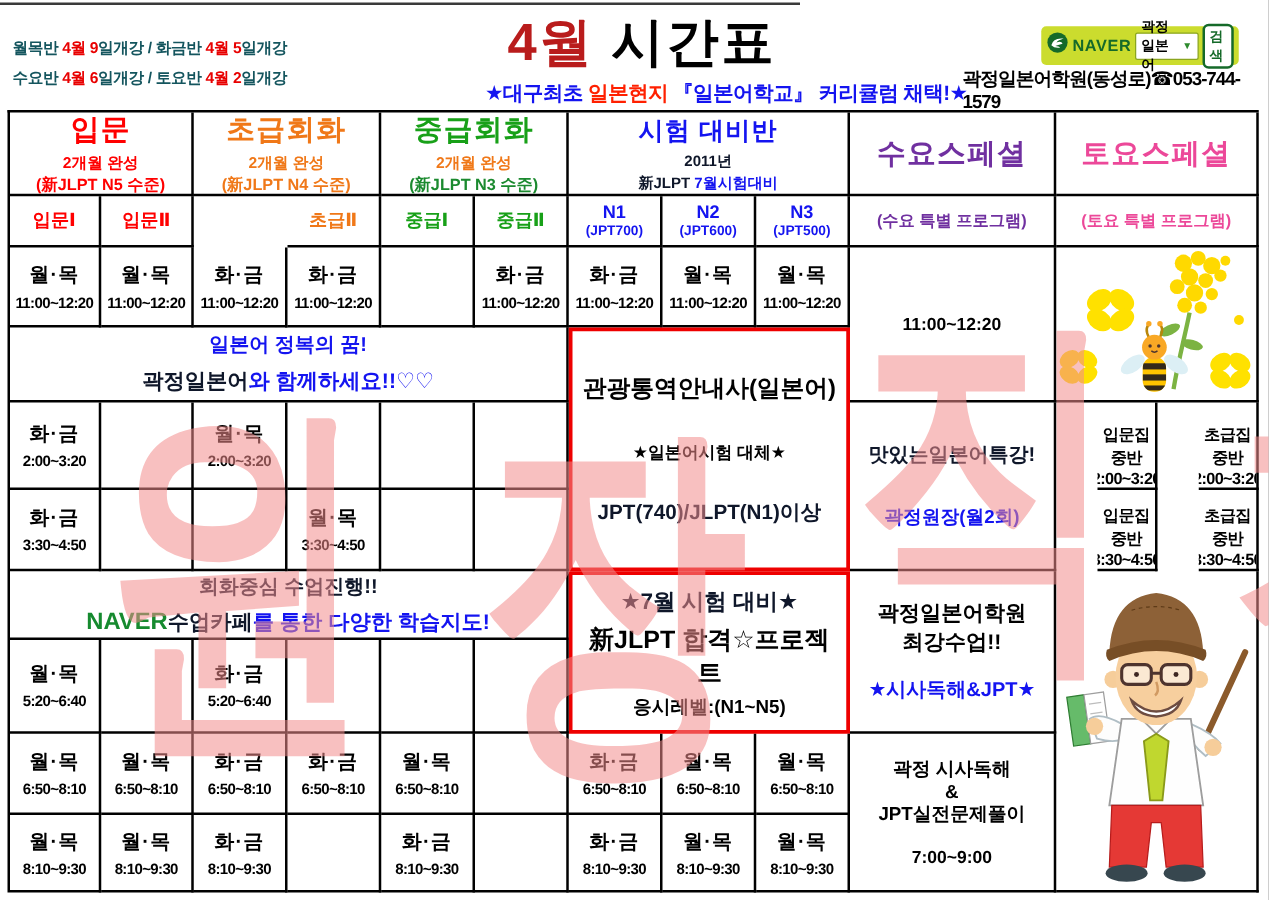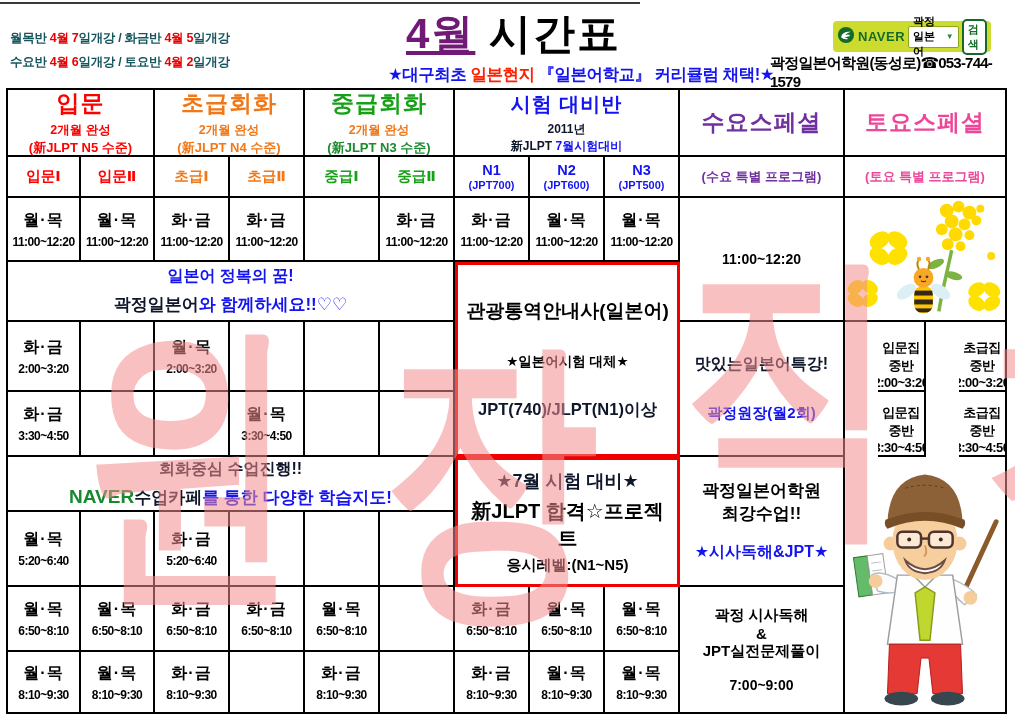--- a/index.html
+++ b/index.html
@@ -5,21 +5,21 @@
   html,body{margin:0;padding:0;background:#888;}
   .sheet{position:relative;width:1015px;height:720px;background:#fff;overflow:hidden;
          font-family:"Liberation Sans","DejaVu Sans",sans-serif;font-weight:bold;color:#000;}
   .topline{position:absolute;left:0;top:2px;width:640px;border-top:2px solid #3a3a3a;}
 
   
   .notes{position:absolute;left:10px;top:26px;font-size:12.5px;line-height:1.95;color:#14555e;letter-spacing:-0.3px;}
   .notes .r{color:#e80000;}
   .titlebox{position:absolute;left:388px;top:6px;white-space:nowrap;}
   .t-line{font-size:42px;font-weight:900;letter-spacing:2px;margin-left:18px;}
-  .t-month{color:#701a75;text-decoration:underline;}
+  .t-month{color:#b91c1c;}
   .t-rest{color:#000;}
   .subtitle{font-size:16.5px;margin-top:2px;color:#1414f0;letter-spacing:-0.5px;}
   .subtitle .r{color:#ff2000;}
   .naver{position:absolute;left:833px;top:21px;width:158px;height:31px;background:#cbdc2e;border-radius:4px;
          display:flex;align-items:center;gap:3px;padding:0 4px;box-sizing:border-box;}
   .nv-brand{color:#156a29;font-size:13px;font-weight:900;letter-spacing:0.5px;}
   .nv-box{background:#fff;border:1px solid #8aa51e;border-radius:2px;height:20px;display:flex;align-items:center;
           gap:4px;padding:0 4px;font-size:11px;}
   .nv-tri{color:#2e8b2e;font-size:8px;}
   .nv-btn{background:#fff;border:2px solid #156a29;border-radius:5px;color:#156a29;font-size:11px;
@@ -68,21 +68,21 @@
   .wm .w3{transform:translateY(-25px) scaleX(.72);}
   .wm .w4{transform:translateY(40px) scaleX(.72);}
 </style>
 </head>
 <body>
 
 <div class="sheet">
   <div class="topline"></div>
 
   <div class="notes">
-    <div><span>월목반 </span><span class="r">4월 7</span><span>일개강 / 화금반 </span><span class="r">4월 5</span><span>일개강</span></div>
+    <div><span>월목반 </span><span class="r">4월 9</span><span>일개강 / 화금반 </span><span class="r">4월 5</span><span>일개강</span></div>
     <div><span>수요반 </span><span class="r">4월 6</span><span>일개강 / 토요반 </span><span class="r">4월 2</span><span>일개강</span></div>
   </div>
 
   <div class="titlebox">
     <div class="t-line"><span class="t-month">4월</span><span class="t-rest"> 시간표</span></div>
     <div class="subtitle"><span>★대구최초 </span><span class="r">일본현지</span><span> 『일본어학교』 커리큘럼 채택!★</span></div>
   </div>
 
   <div class="naver">
     <span>
@@ -125,21 +125,20 @@
     </div>
     <div class="cell wedc" style="grid-area:1/10/2/11">
       <div class="gh-t">수요스페셜</div>
     </div>
     <div class="cell satc" style="grid-area:1/11/2/13">
       <div class="gh-t">토요스페셜</div>
     </div>
 
     <div class="cell sh intro" style="grid-area:2/2">입문Ⅱ</div>
     <div class="cell sh intro" style="grid-area:2/1">입문Ⅰ</div>
-    <div class="cell sh begin" style="grid-area:2/3">초급Ⅰ</div>
     <div class="cell sh begin" style="grid-area:2/4">초급Ⅱ</div>
     <div class="cell sh inter" style="grid-area:2/5">중급Ⅰ</div>
     <div class="cell sh inter" style="grid-area:2/6">중급Ⅱ</div>
     <div class="cell sh exam" style="grid-area:2/7">
       <div>N1</div>
         <div class="sh-sm">(JPT700)</div>
     </div>
     <div class="cell sh exam" style="grid-area:2/8">
       <div>N2</div>
         <div class="sh-sm">(JPT600)</div>

